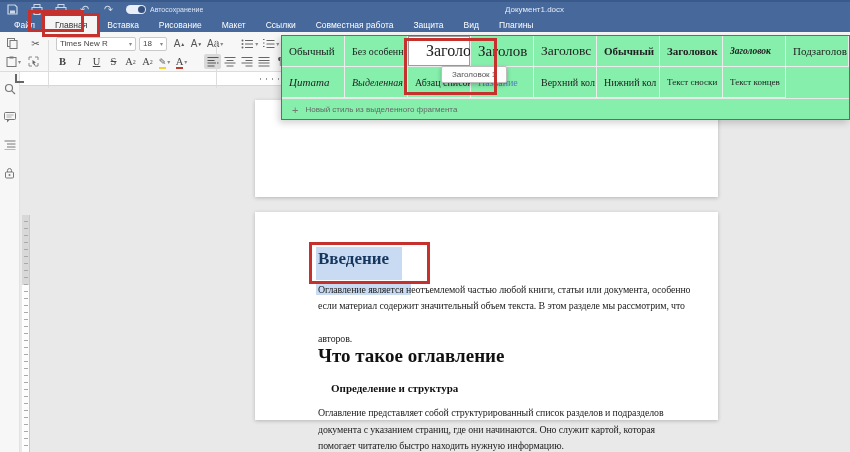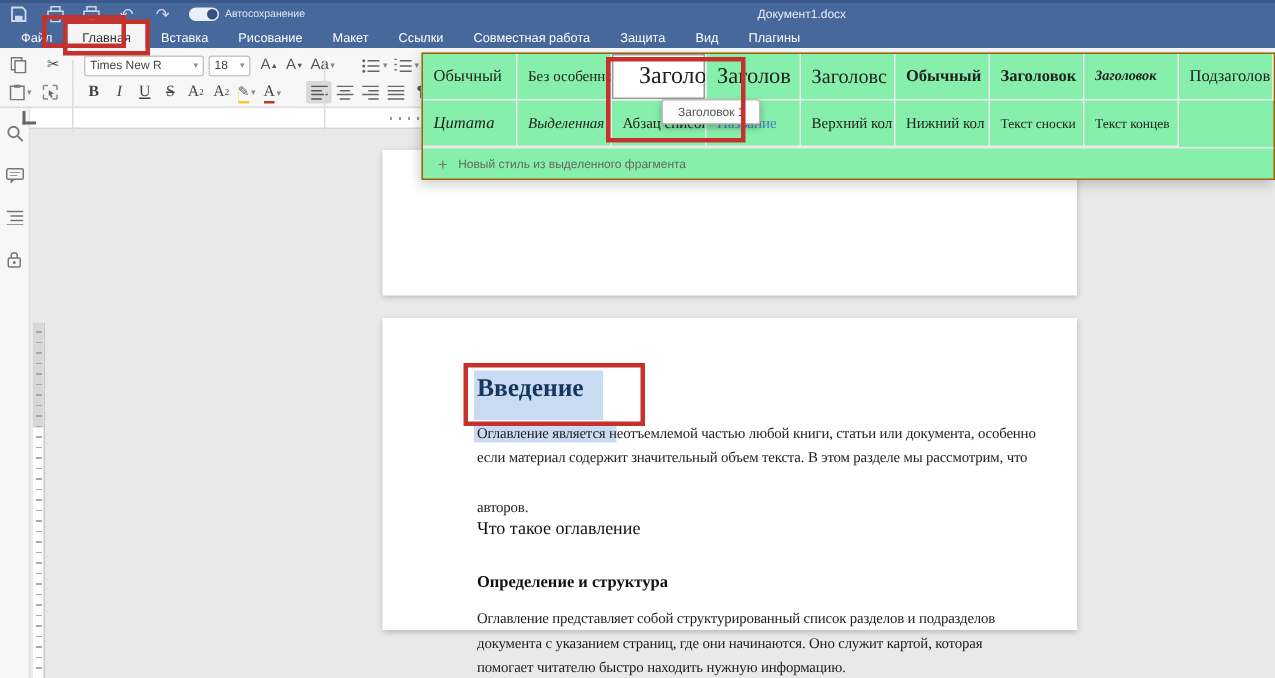--- a/index.html
+++ b/index.html
@@ -66,22 +66,22 @@
     box-shadow:0 1px 4px rgba(0,0,0,.22); }
   .page1 { top:100px; height:97px; }
   .page2 { top:212px; height:208px; }
 
   .doc-sel { position:absolute; background:#c9dbf2; }
   .h1 { position:absolute; left:63px; top:37px; font-family:"Liberation Serif",serif;
     font-weight:bold; font-size:17px; color:#17365d; cursor:text; }
   .body-line { position:absolute; left:63px; font-family:"Liberation Serif",serif;
     font-size:9.9px; letter-spacing:-0.1px; color:#1c1c1c; white-space:nowrap; line-height:16.4px; cursor:text; }
   .h2 { position:absolute; left:63px; top:133px; font-family:"Liberation Serif",serif;
-    font-weight:normal; font-size:12px; color:#111; cursor:text; }
-  .h3 { position:absolute; left:63px; top:170px; font-family:"Liberation Serif",serif;
+    font-weight:bold; font-size:19px; color:#111; cursor:text; }
+  .h3 { position:absolute; left:76px; top:170px; font-family:"Liberation Serif",serif;
     font-weight:bold; font-size:11px; color:#111; cursor:text; }
 
   
   .gallery { position:absolute; left:281px; top:35px; width:569px; height:85px; background:#86efac;
     border:1px solid #a16207; box-shadow:-2px 3px 7px rgba(0,0,0,.18); z-index:5; }
   .gal-grid { display:grid; grid-template-columns:repeat(9,1fr); grid-auto-rows:31px; }
   .gcell { border-right:1px solid #ececec; border-bottom:1px solid #ececec;
     display:flex; align-items:center; padding-left:7px; overflow:hidden; white-space:nowrap;
     font-family:"Liberation Serif",serif; color:#222; cursor:pointer; }
   .gcell.hovered { box-shadow:inset 0 0 0 1px #9d9d9d; background:#fff; }

